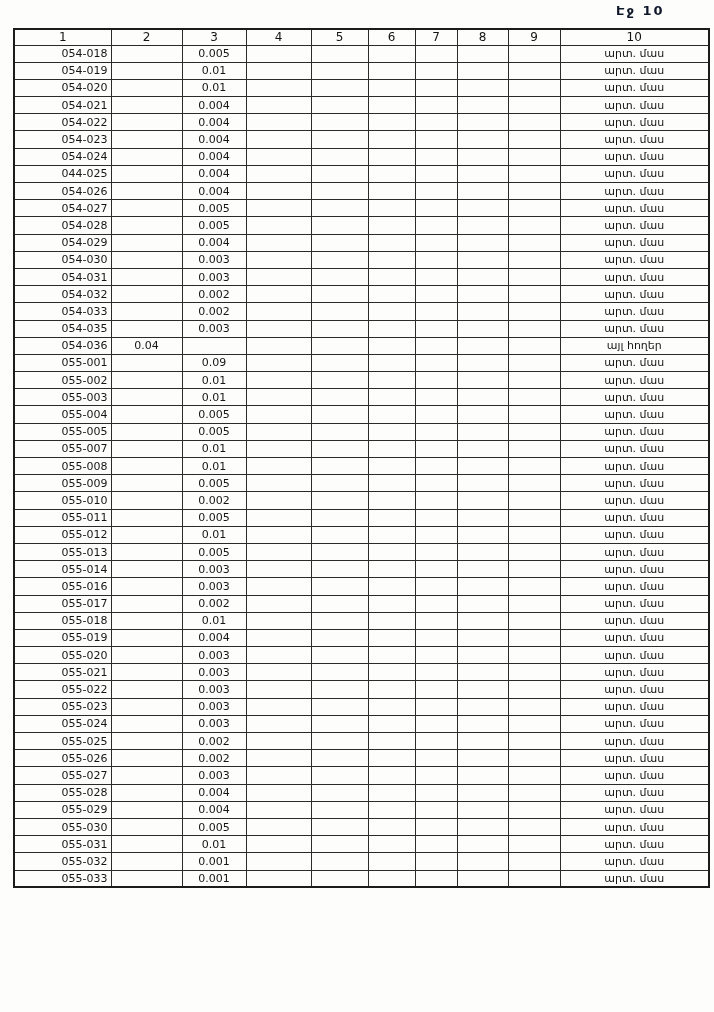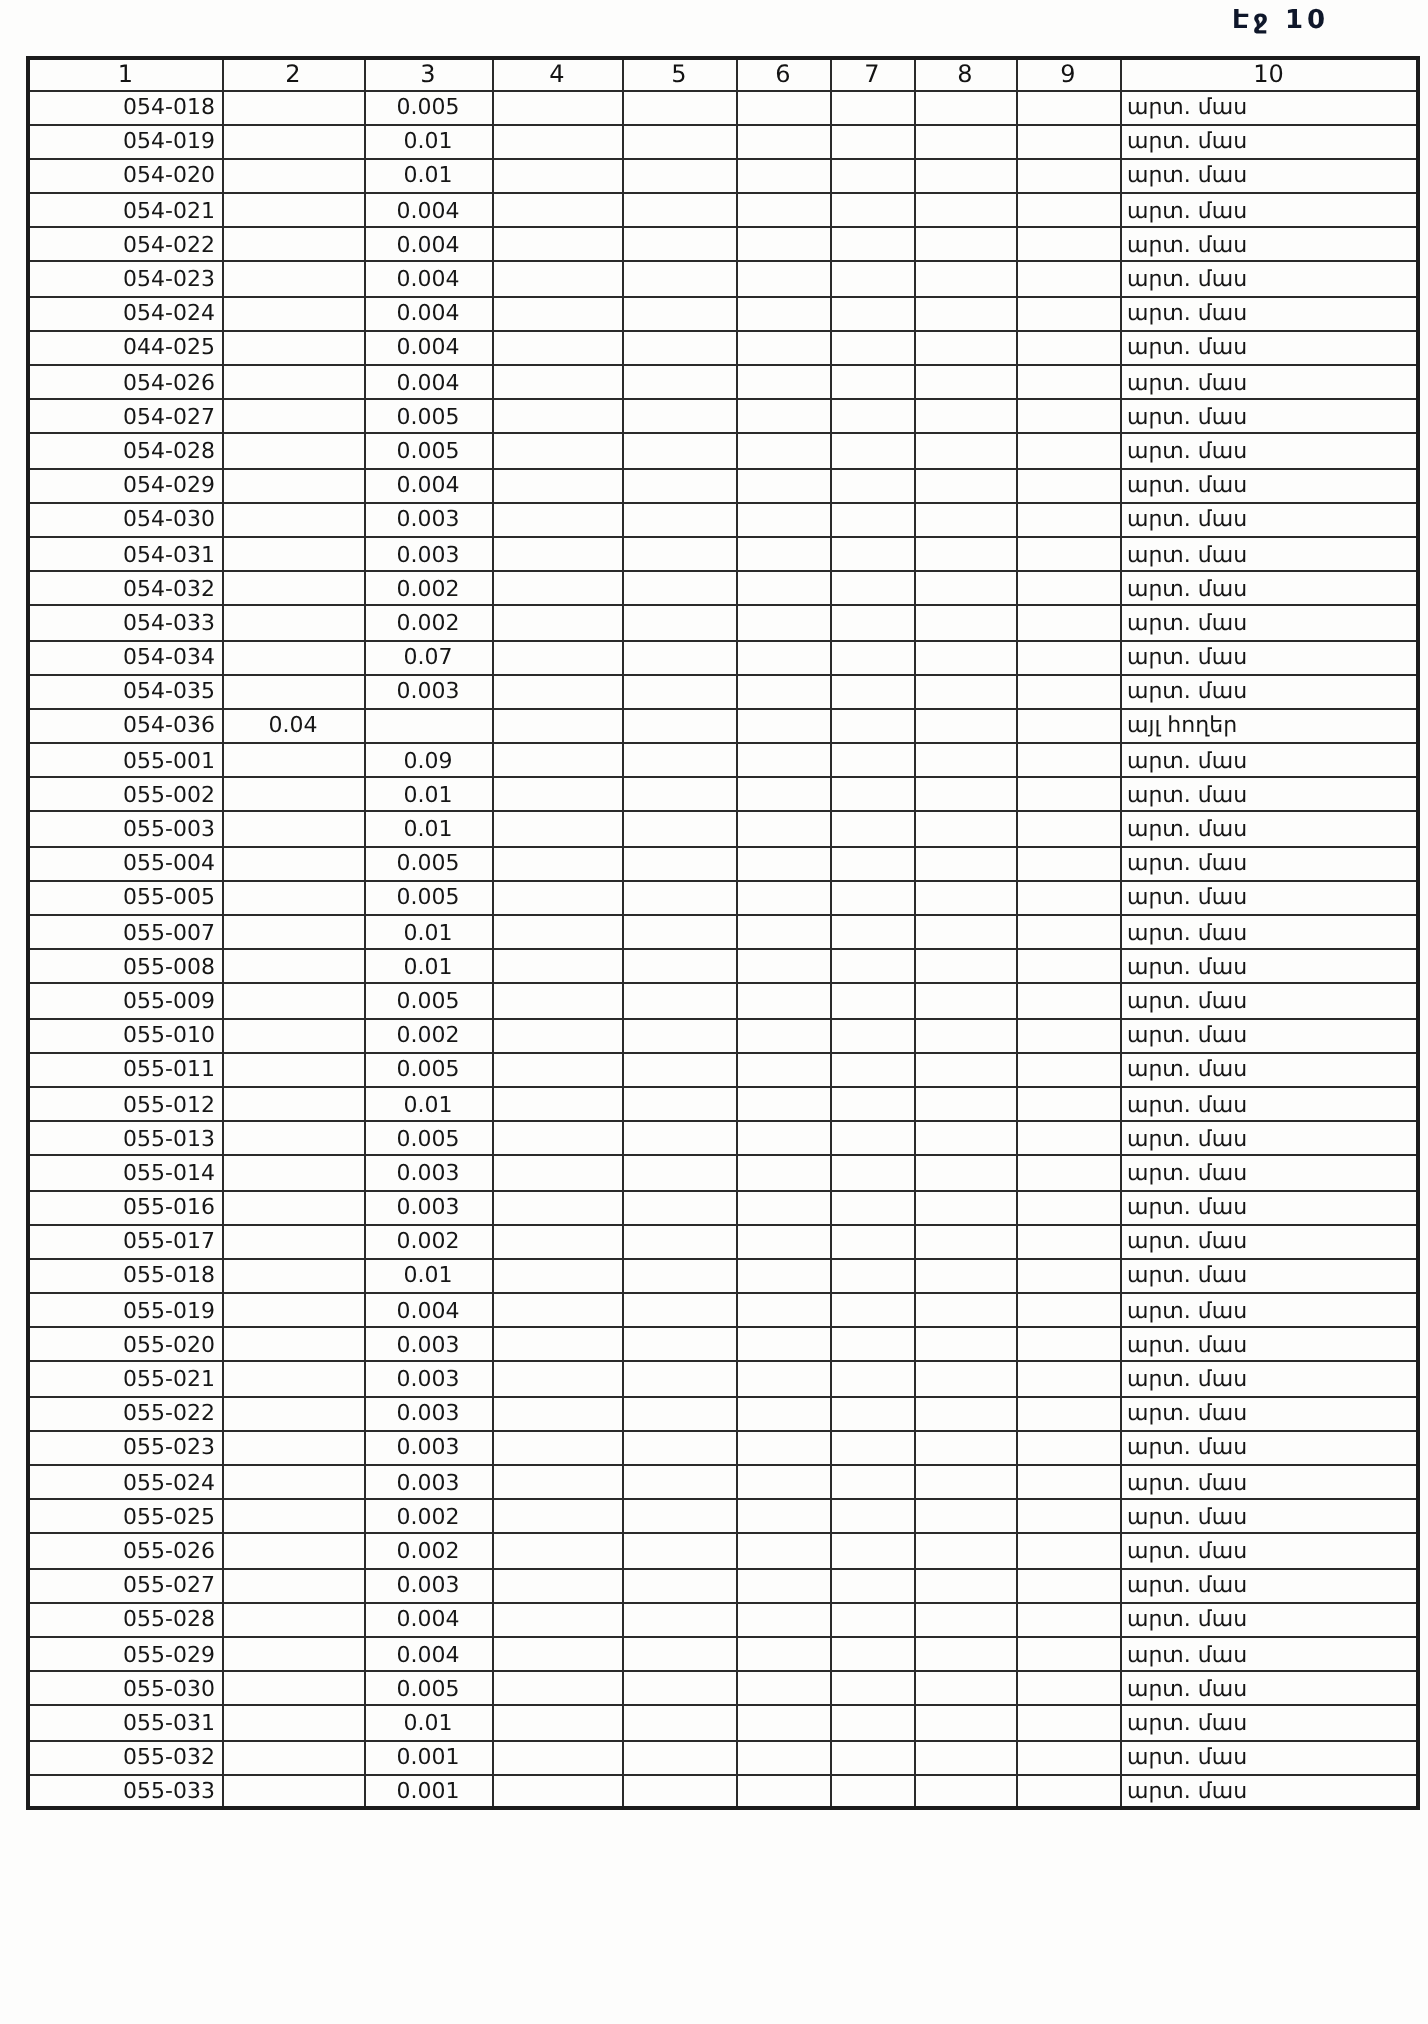--- a/index.html
+++ b/index.html
@@ -59,21 +59,21 @@
     color: #161616;
   }
   td.cell-code {
     text-align: right;
     font-size: 11.5px;
   }
   td.cell-val {
     text-align: center;
   }
   td.cell-land {
-    text-align: left;
+    text-align: center;
   }
   
   .col-1  { width: 97px;  }
   .col-2  { width: 71px;  }
   .col-3  { width: 64px;  }
   .col-4  { width: 65px;  }
   .col-5  { width: 57px;  }
   .col-6  { width: 47px;  }
   .col-7  { width: 42px;  }
   .col-8  { width: 51px;  }
@@ -288,32 +288,20 @@
           <td class="col-3 cell-val">0.002</td>
           <td class="col-4 cell-val"></td>
           <td class="col-5 cell-val"></td>
           <td class="col-6 cell-val"></td>
           <td class="col-7 cell-val"></td>
           <td class="col-8 cell-val"></td>
           <td class="col-9 cell-val"></td>
           <td class="col-10 cell-land">արտ. մաս</td>
         </tr>
         <tr>
-          <td class="col-1 cell-code">054-034</td>
-          <td class="col-2 cell-val"></td>
-          <td class="col-3 cell-val">0.07</td>
-          <td class="col-4 cell-val"></td>
-          <td class="col-5 cell-val"></td>
-          <td class="col-6 cell-val"></td>
-          <td class="col-7 cell-val"></td>
-          <td class="col-8 cell-val"></td>
-          <td class="col-9 cell-val"></td>
-          <td class="col-10 cell-land">արտ. մաս</td>
-        </tr>
-        <tr>
           <td class="col-1 cell-code">054-035</td>
           <td class="col-2 cell-val"></td>
           <td class="col-3 cell-val">0.003</td>
           <td class="col-4 cell-val"></td>
           <td class="col-5 cell-val"></td>
           <td class="col-6 cell-val"></td>
           <td class="col-7 cell-val"></td>
           <td class="col-8 cell-val"></td>
           <td class="col-9 cell-val"></td>
           <td class="col-10 cell-land">արտ. մաս</td>

